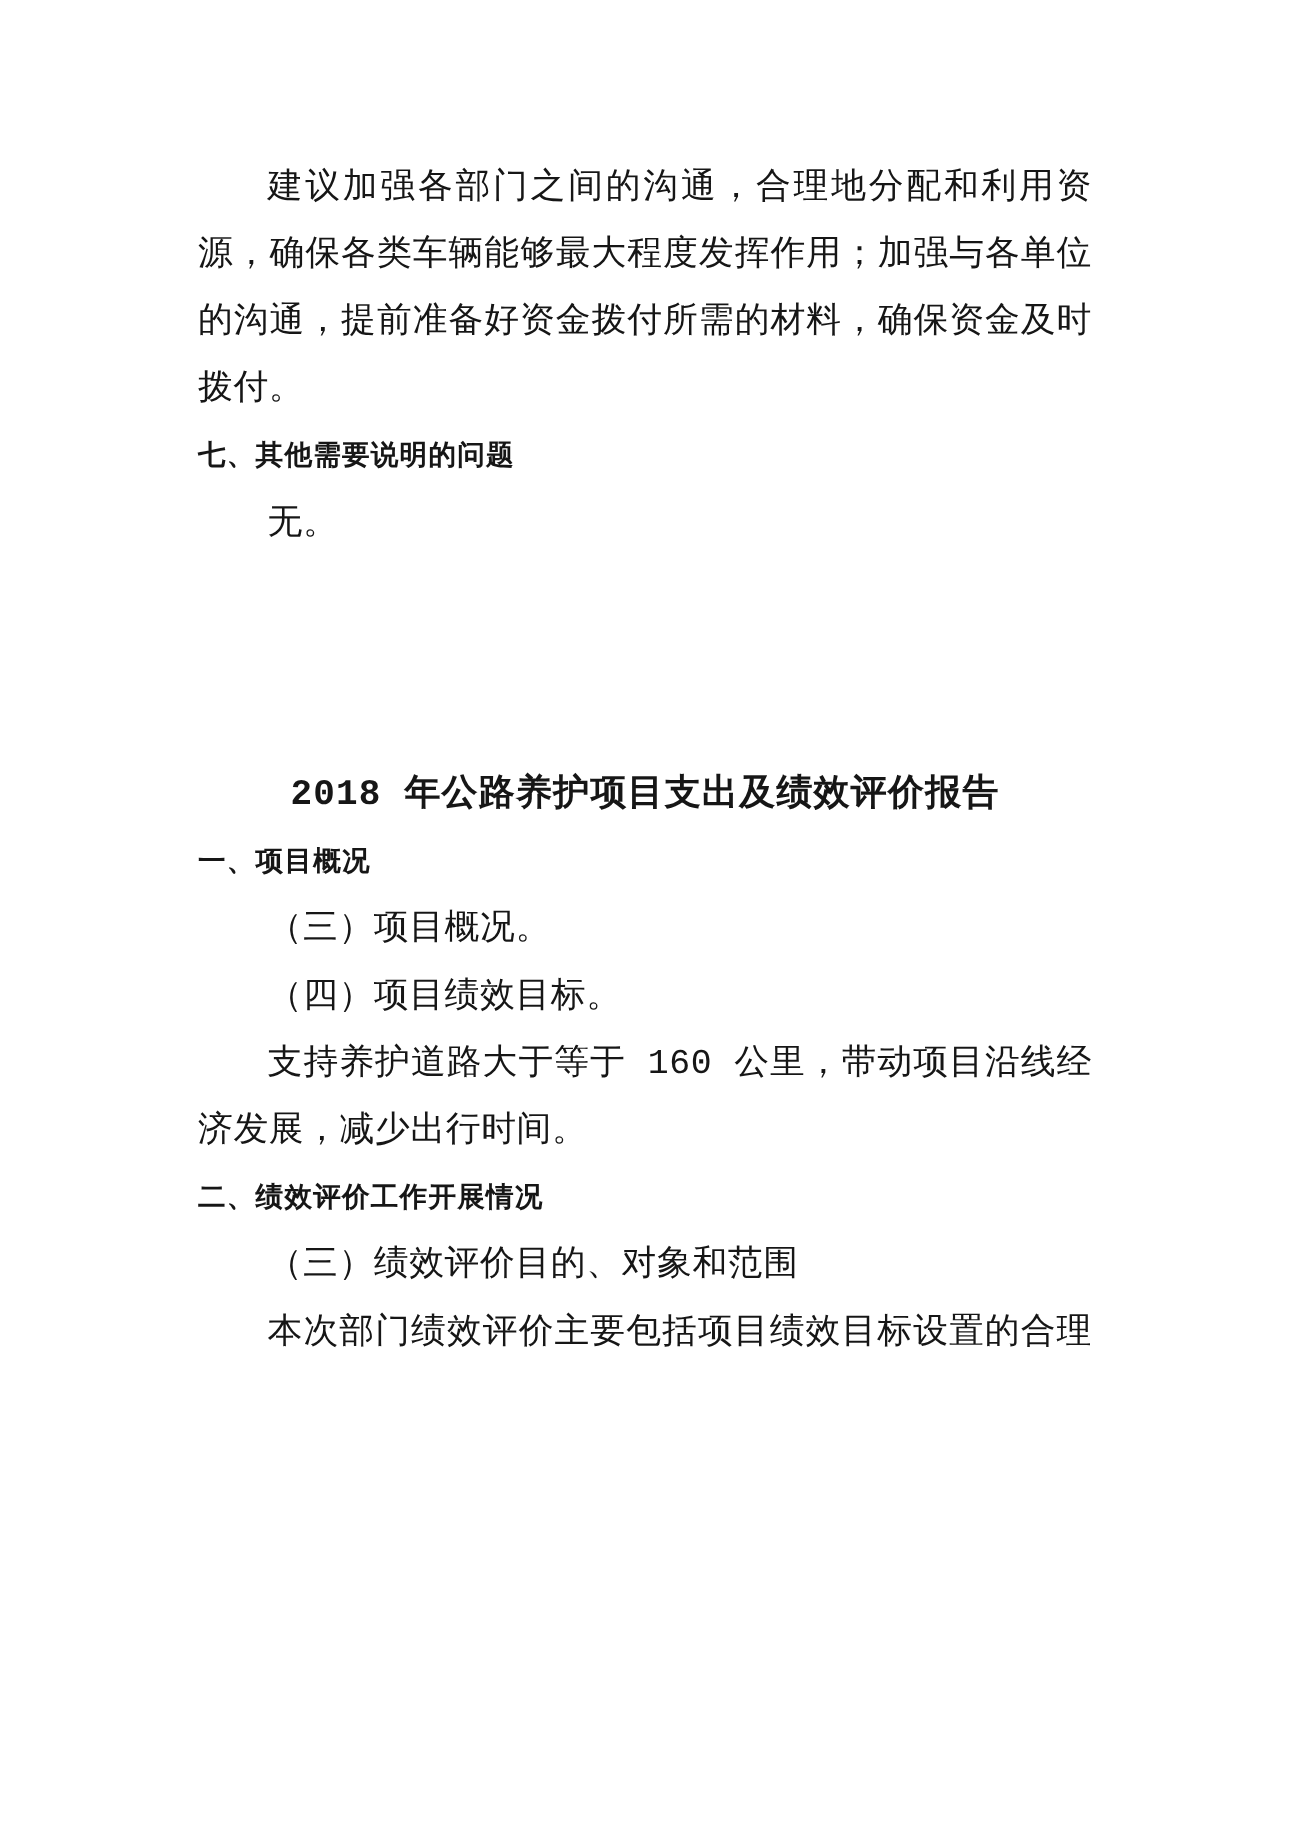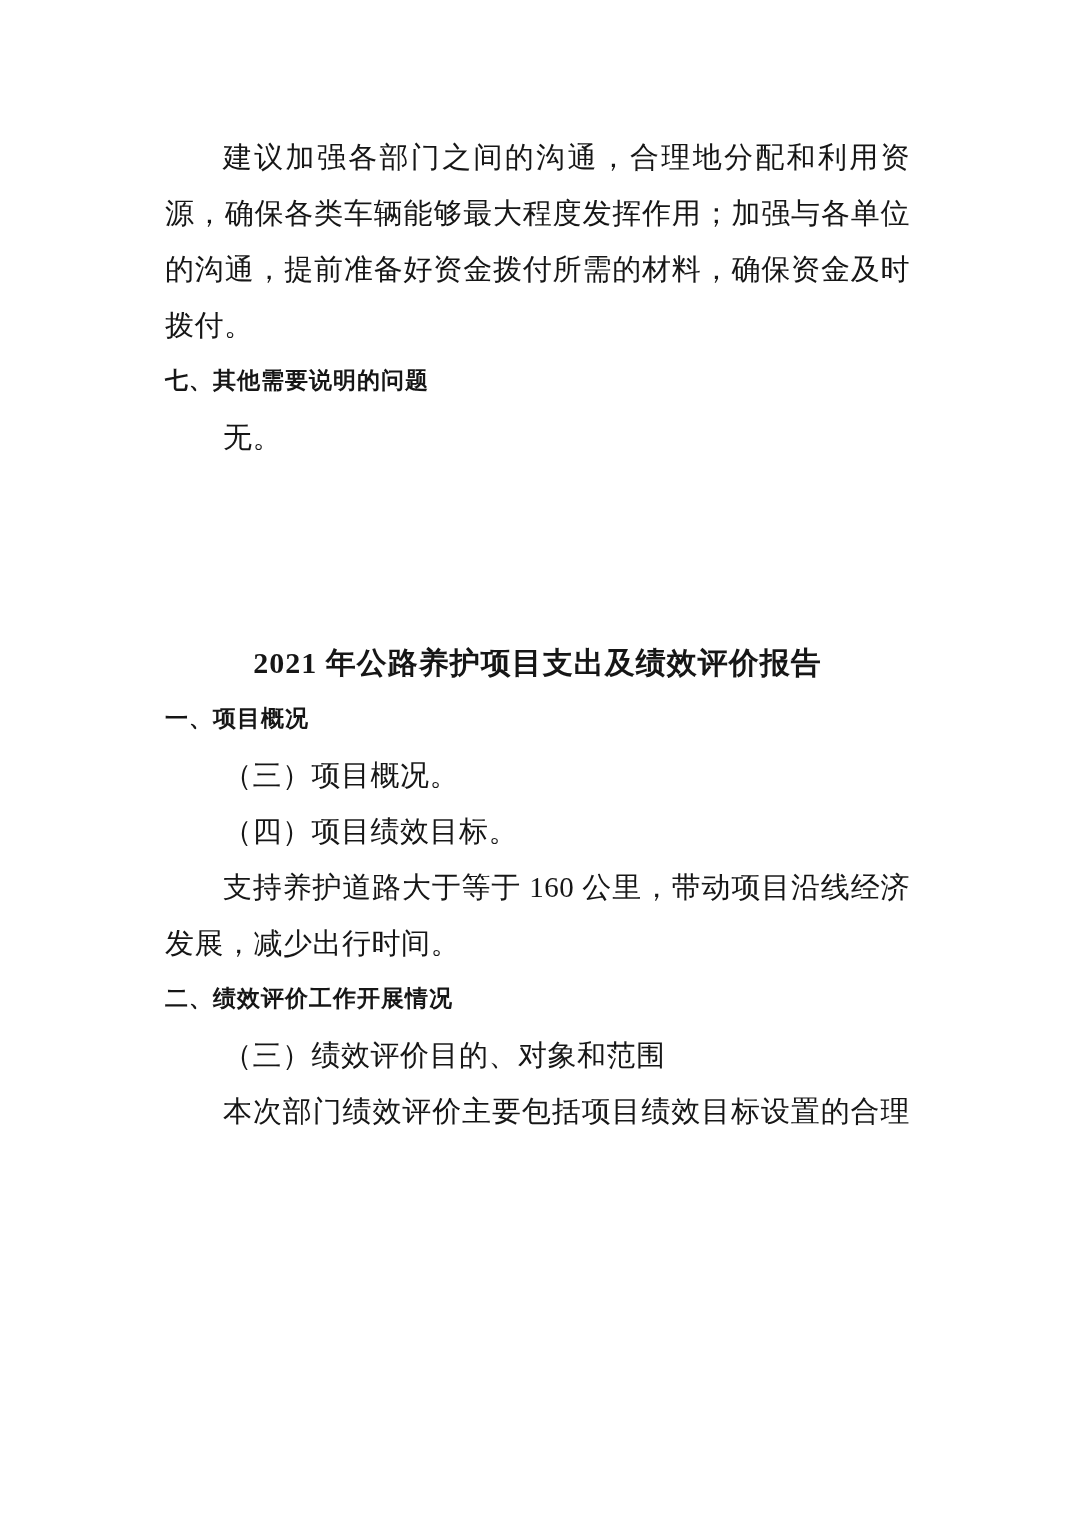--- a/index.html
+++ b/index.html
@@ -2,21 +2,21 @@
 <html><head>
 <meta charset="utf-8">
 <style>
   html, body { margin: 0; padding: 0; background: #ffffff; }
   .page {
     position: relative;
     width: 1074px;
     height: 1400px;
     background: #ffffff;
     overflow: hidden;
-    font-family: Liberation Serif, serif;
+    font-family: Liberation Mono, monospace;
     color: #161616;
   }
   .content {
     position: absolute;
     left: 165px;
     right: 164px;
     top: 0;
     padding-top: 129px;
     font-size: 29px;
     line-height: 56px;
@@ -62,21 +62,21 @@
   .footer .num { color: #262626; margin: 0 14px; }
 </style>
 </head>
 <body>
 
 <div class="page">
   <div class="content">
     <p class="para">建议加强各部门之间的沟通，合理地分配和利用资源，确保各类车辆能够最大程度发挥作用；加强与各单位的沟通，提前准备好资金拨付所需的材料，确保资金及时拨付。</p>
     <h2 class="heading">七、其他需要说明的问题</h2>
     <p class="sub">无。</p>
-    <h1 class="report-title">2021 年公路养护项目支出及绩效评价报告</h1>
+    <h1 class="report-title">2018 年公路养护项目支出及绩效评价报告</h1>
     <h2 class="heading">一、项目概况</h2>
     <p class="sub">（三）项目概况。</p>
     <p class="sub">（四）项目绩效目标。</p>
     <p class="para">支持养护道路大于等于 160 公里，带动项目沿线经济发展，减少出行时间。</p>
     <h2 class="heading">二、绩效评价工作开展情况</h2>
     <p class="sub">（三）绩效评价目的、对象和范围</p>
     <p class="para fill">本次部门绩效评价主要包括项目绩效目标设置的合理</p>
   </div>
 
   <div class="footer">

